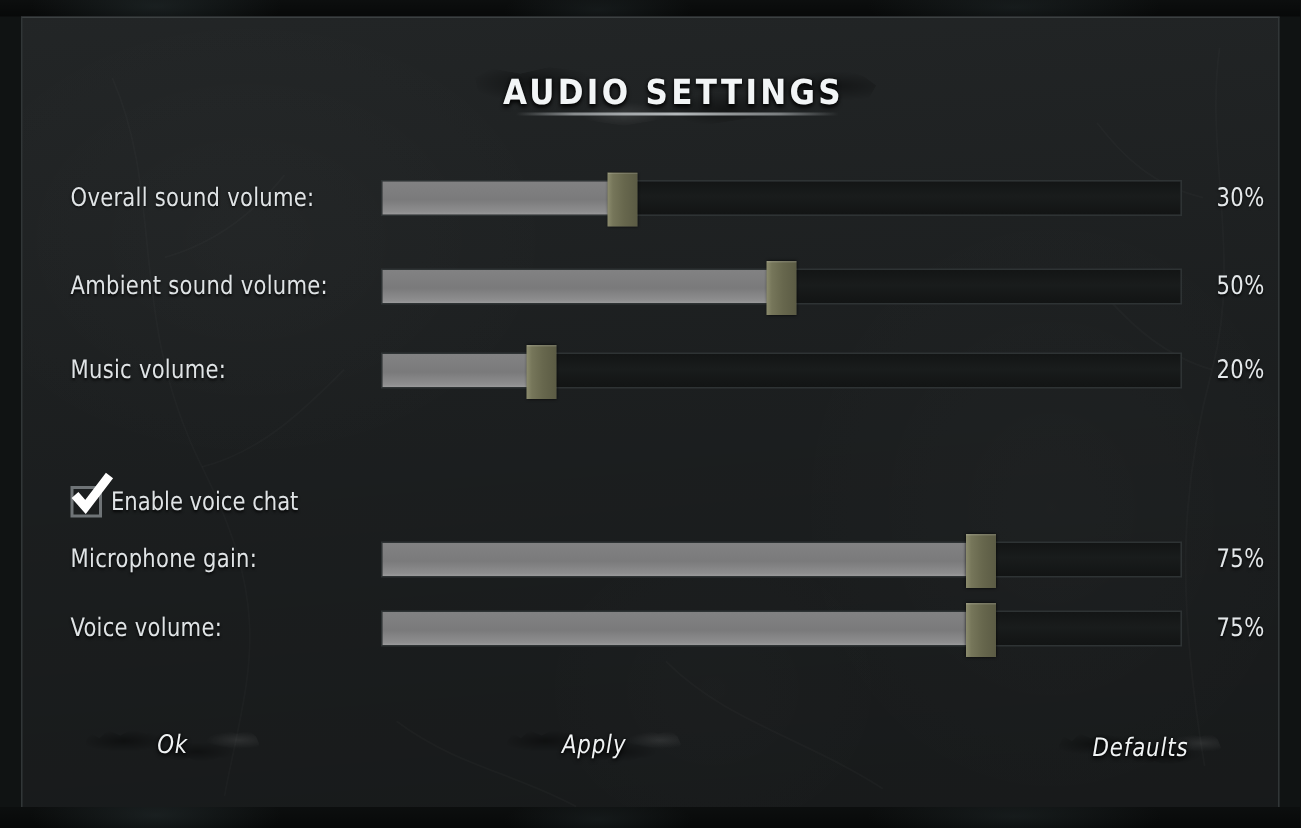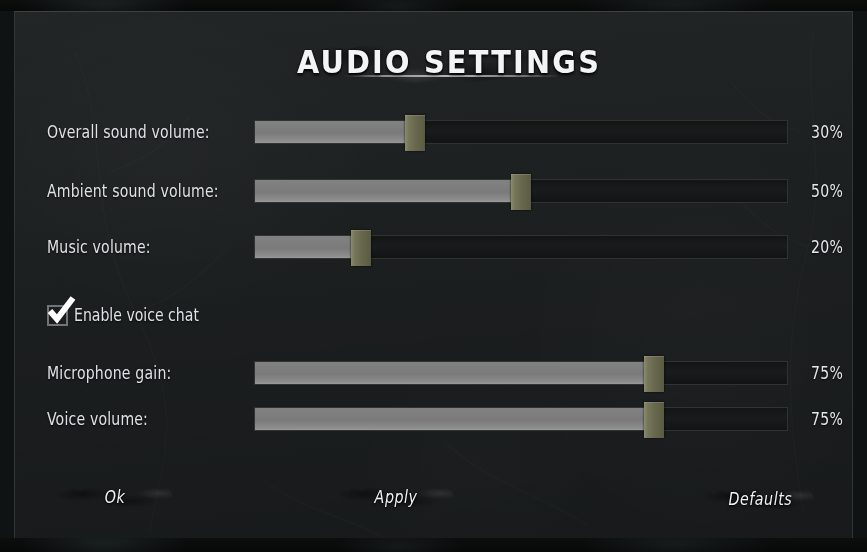--- a/index.html
+++ b/index.html
@@ -120,21 +120,21 @@
     background: linear-gradient(90deg, transparent, rgba(220,225,228,.55) 18%, rgba(230,235,238,.75) 50%, rgba(210,215,218,.50) 82%, transparent);
   }
   #title-text {
     position: absolute;
     inset: 0;
     display: flex;
     align-items: center;
     justify-content: center;
     padding-bottom: 5px;
     font-family: "DejaVu Sans Condensed", "Liberation Sans Narrow", "Liberation Sans", sans-serif;
-    font-size: 32px;
+    font-size: 23px;
     font-weight: bold;
     letter-spacing: 2.2px;
     color: #f2f5f6;
     text-shadow: 0 2px 3px rgba(0,0,0,.9), 0 0 2px rgba(0,0,0,.8);
     white-space: nowrap;
   }
 
   
   .row {
     position: absolute;
@@ -198,24 +198,24 @@
     color: #e4e8ea;
     text-shadow: 0 1px 2px rgba(0,0,0,.85);
     transform: scaleX(.92);
     transform-origin: left center;
   }
 
   
   #checkbox-row {
     position: absolute;
     left: 32px;
-    top: 293px;
+    top: 305px;
     height: 28px;
     display: flex;
-    align-items: flex-start;
+    align-items: flex-end;
     z-index: 2;
     cursor: pointer;
   }
   .checkbox {
     position: relative;
     width: 21px;
     height: 21px;
     background: linear-gradient(180deg, #14 0%, #1b1e1e 100%);
     border: 2px solid #6f7477;
     flex: 0 0 auto;

